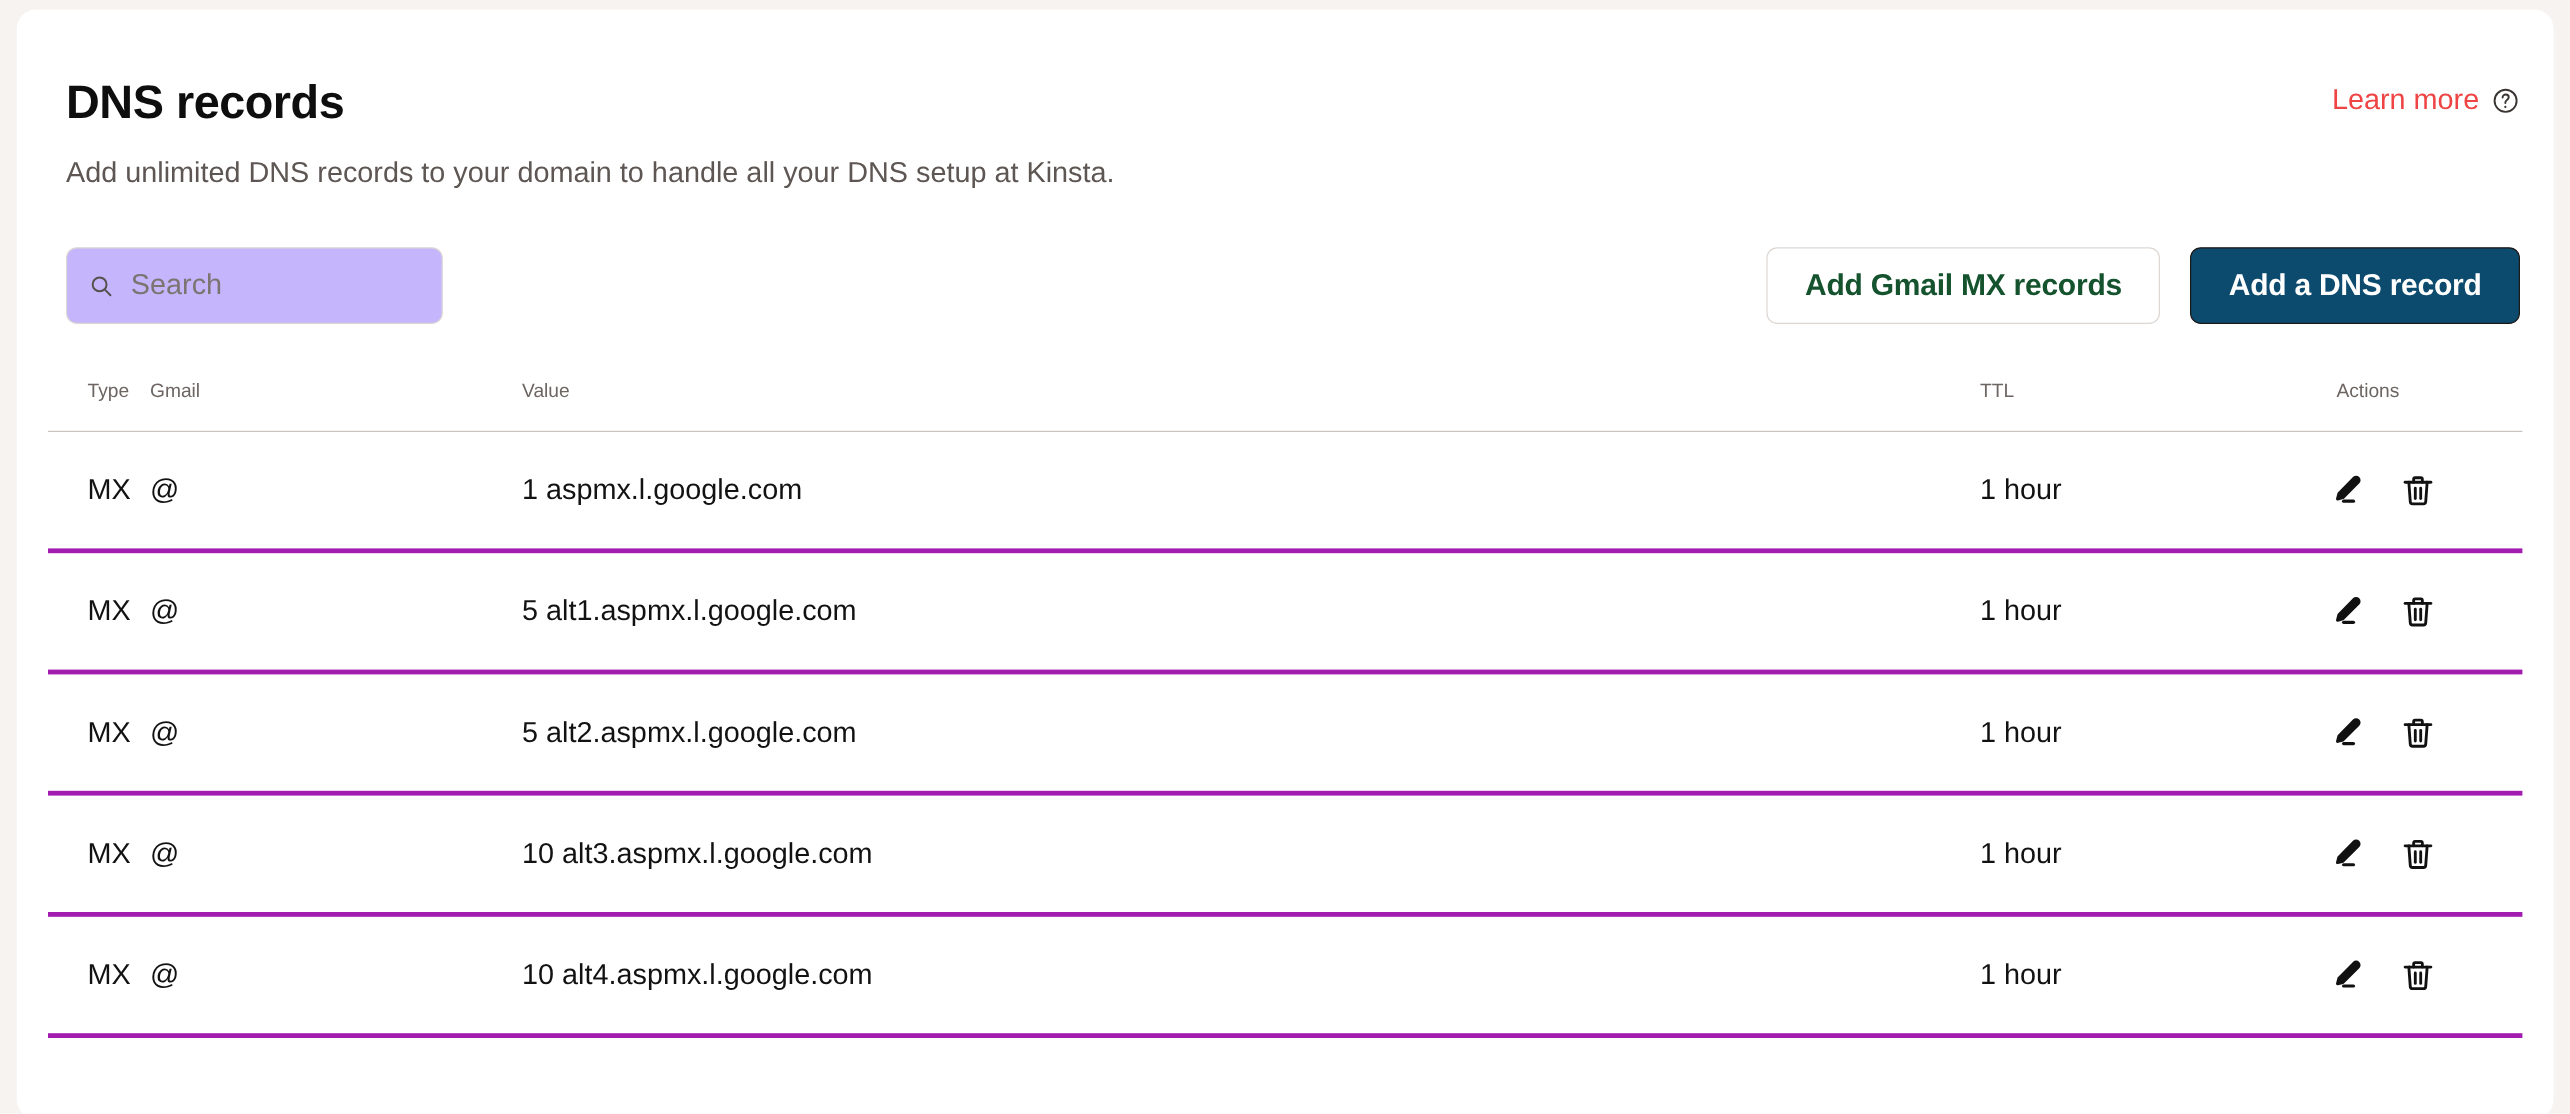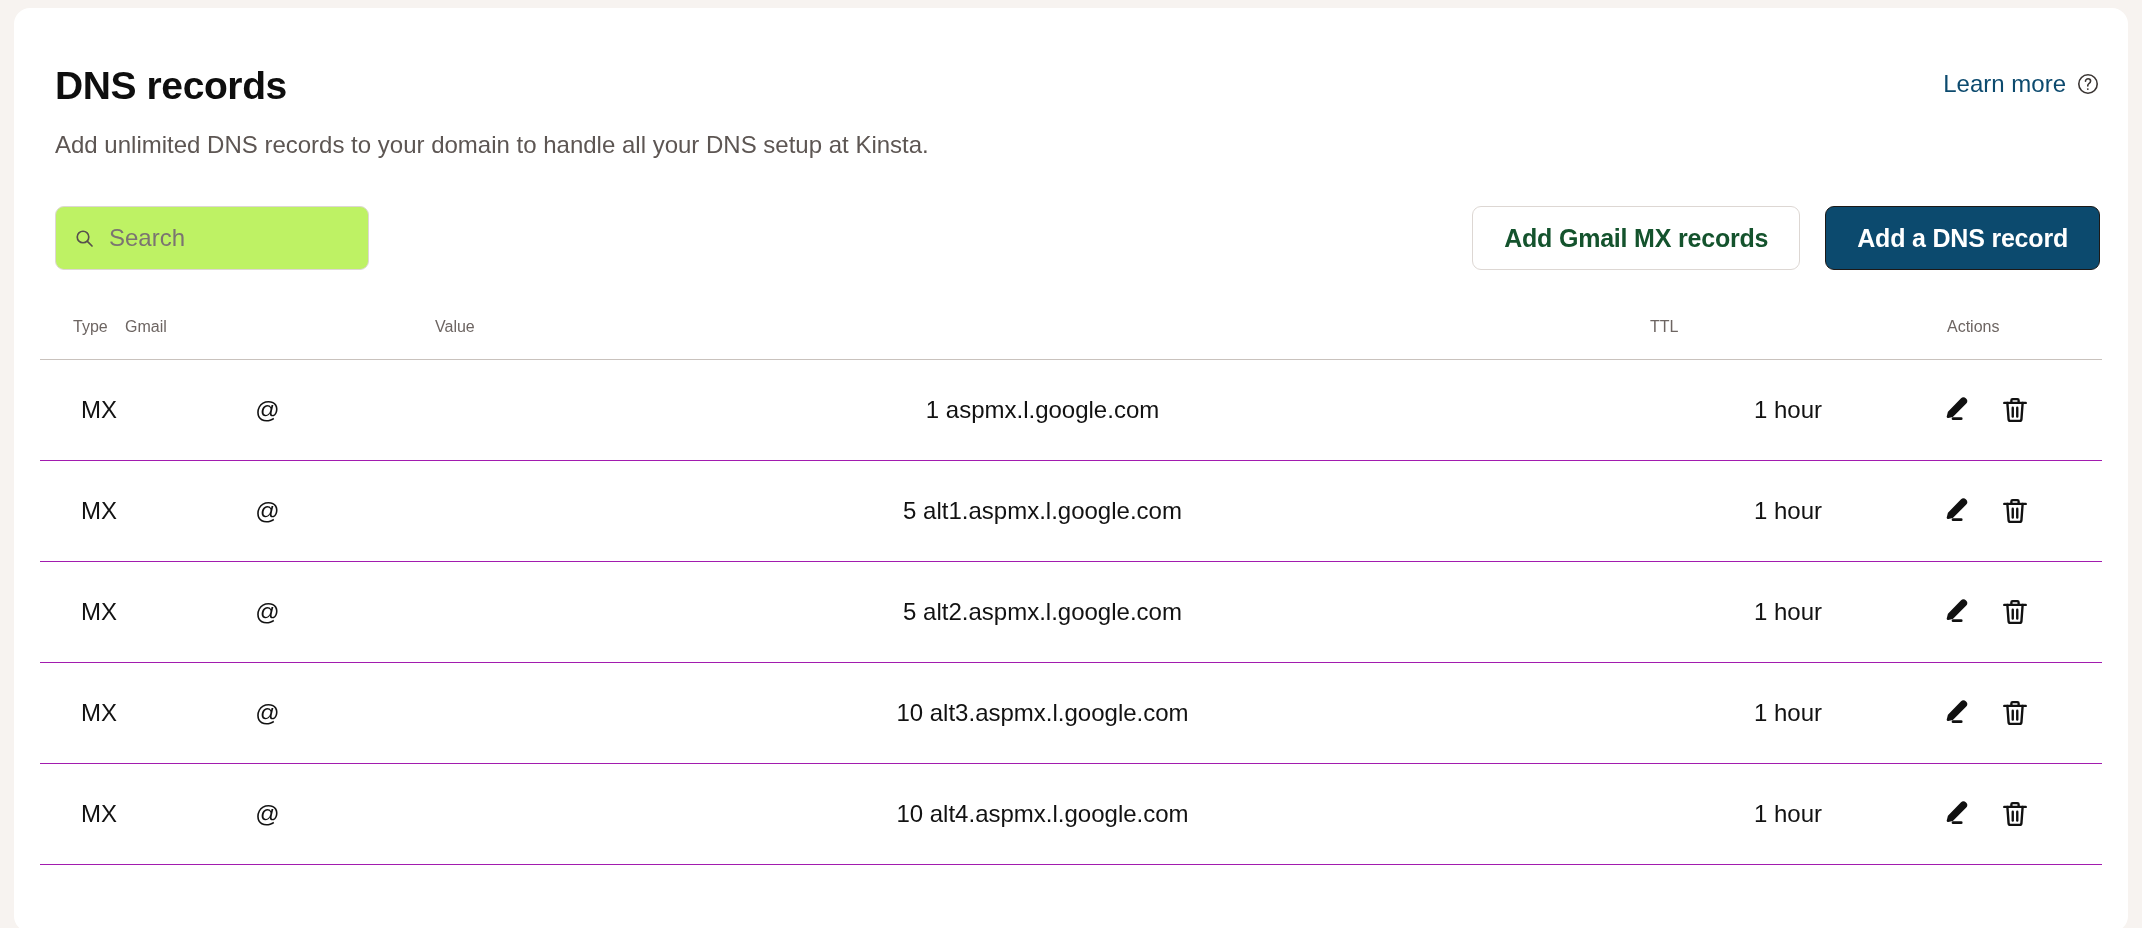--- a/index.html
+++ b/index.html
@@ -69,40 +69,40 @@
     right: 28px;
     top: 64px;
     display: flex;
     align-items: center;
     gap: 10px;
     cursor: pointer;
     color: #3a3533;
   }
   .learn-more-label {
     font-size: 24px;
-    color: #0c4a6e;
+    color: #ef4444;
     line-height: 1;
     white-space: nowrap;
   }
   .help-icon {
     width: 24px;
     height: 24px;
     display: block;
   }
 
   
   .search-box {
     position: absolute;
     left: 41px;
     top: 198px;
     width: 314px;
     height: 64px;
     border: 1px solid #ddd7d3;
     border-radius: 9px;
-    background: #bef264;
+    background: #c4b5fd;
     box-sizing: border-box;
     display: flex;
     align-items: center;
     padding: 0 18px;
     gap: 14px;
   }
   .search-icon {
     width: 21px;
     height: 21px;
     flex: 0 0 auto;
@@ -172,22 +172,21 @@
     align-items: center;
     width: 100%;
     box-sizing: border-box;
   }
   .t-head {
     height: 66px;
     border-bottom: 1px solid #c9c2bd;
   }
   .t-body-row {
     height: 101px;
-    border-bottom: 1px solid #a21caf;
-    text-align: center;
+    border-bottom: 4px solid #a21caf;
   }
 
   .c-type   { width: 85px;  flex: 0 0 85px;  padding-left: 33px; box-sizing: border-box; }
   .c-name   { width: 285px; flex: 0 0 285px; }
   .c-value  { flex: 1 1 auto; padding-left: 25px; box-sizing: border-box; }
   .c-ttl    { width: 276px; flex: 0 0 276px; }
   .c-actions{ width: 176px; flex: 0 0 176px; }
 
   .th {
     font-size: 16px;

